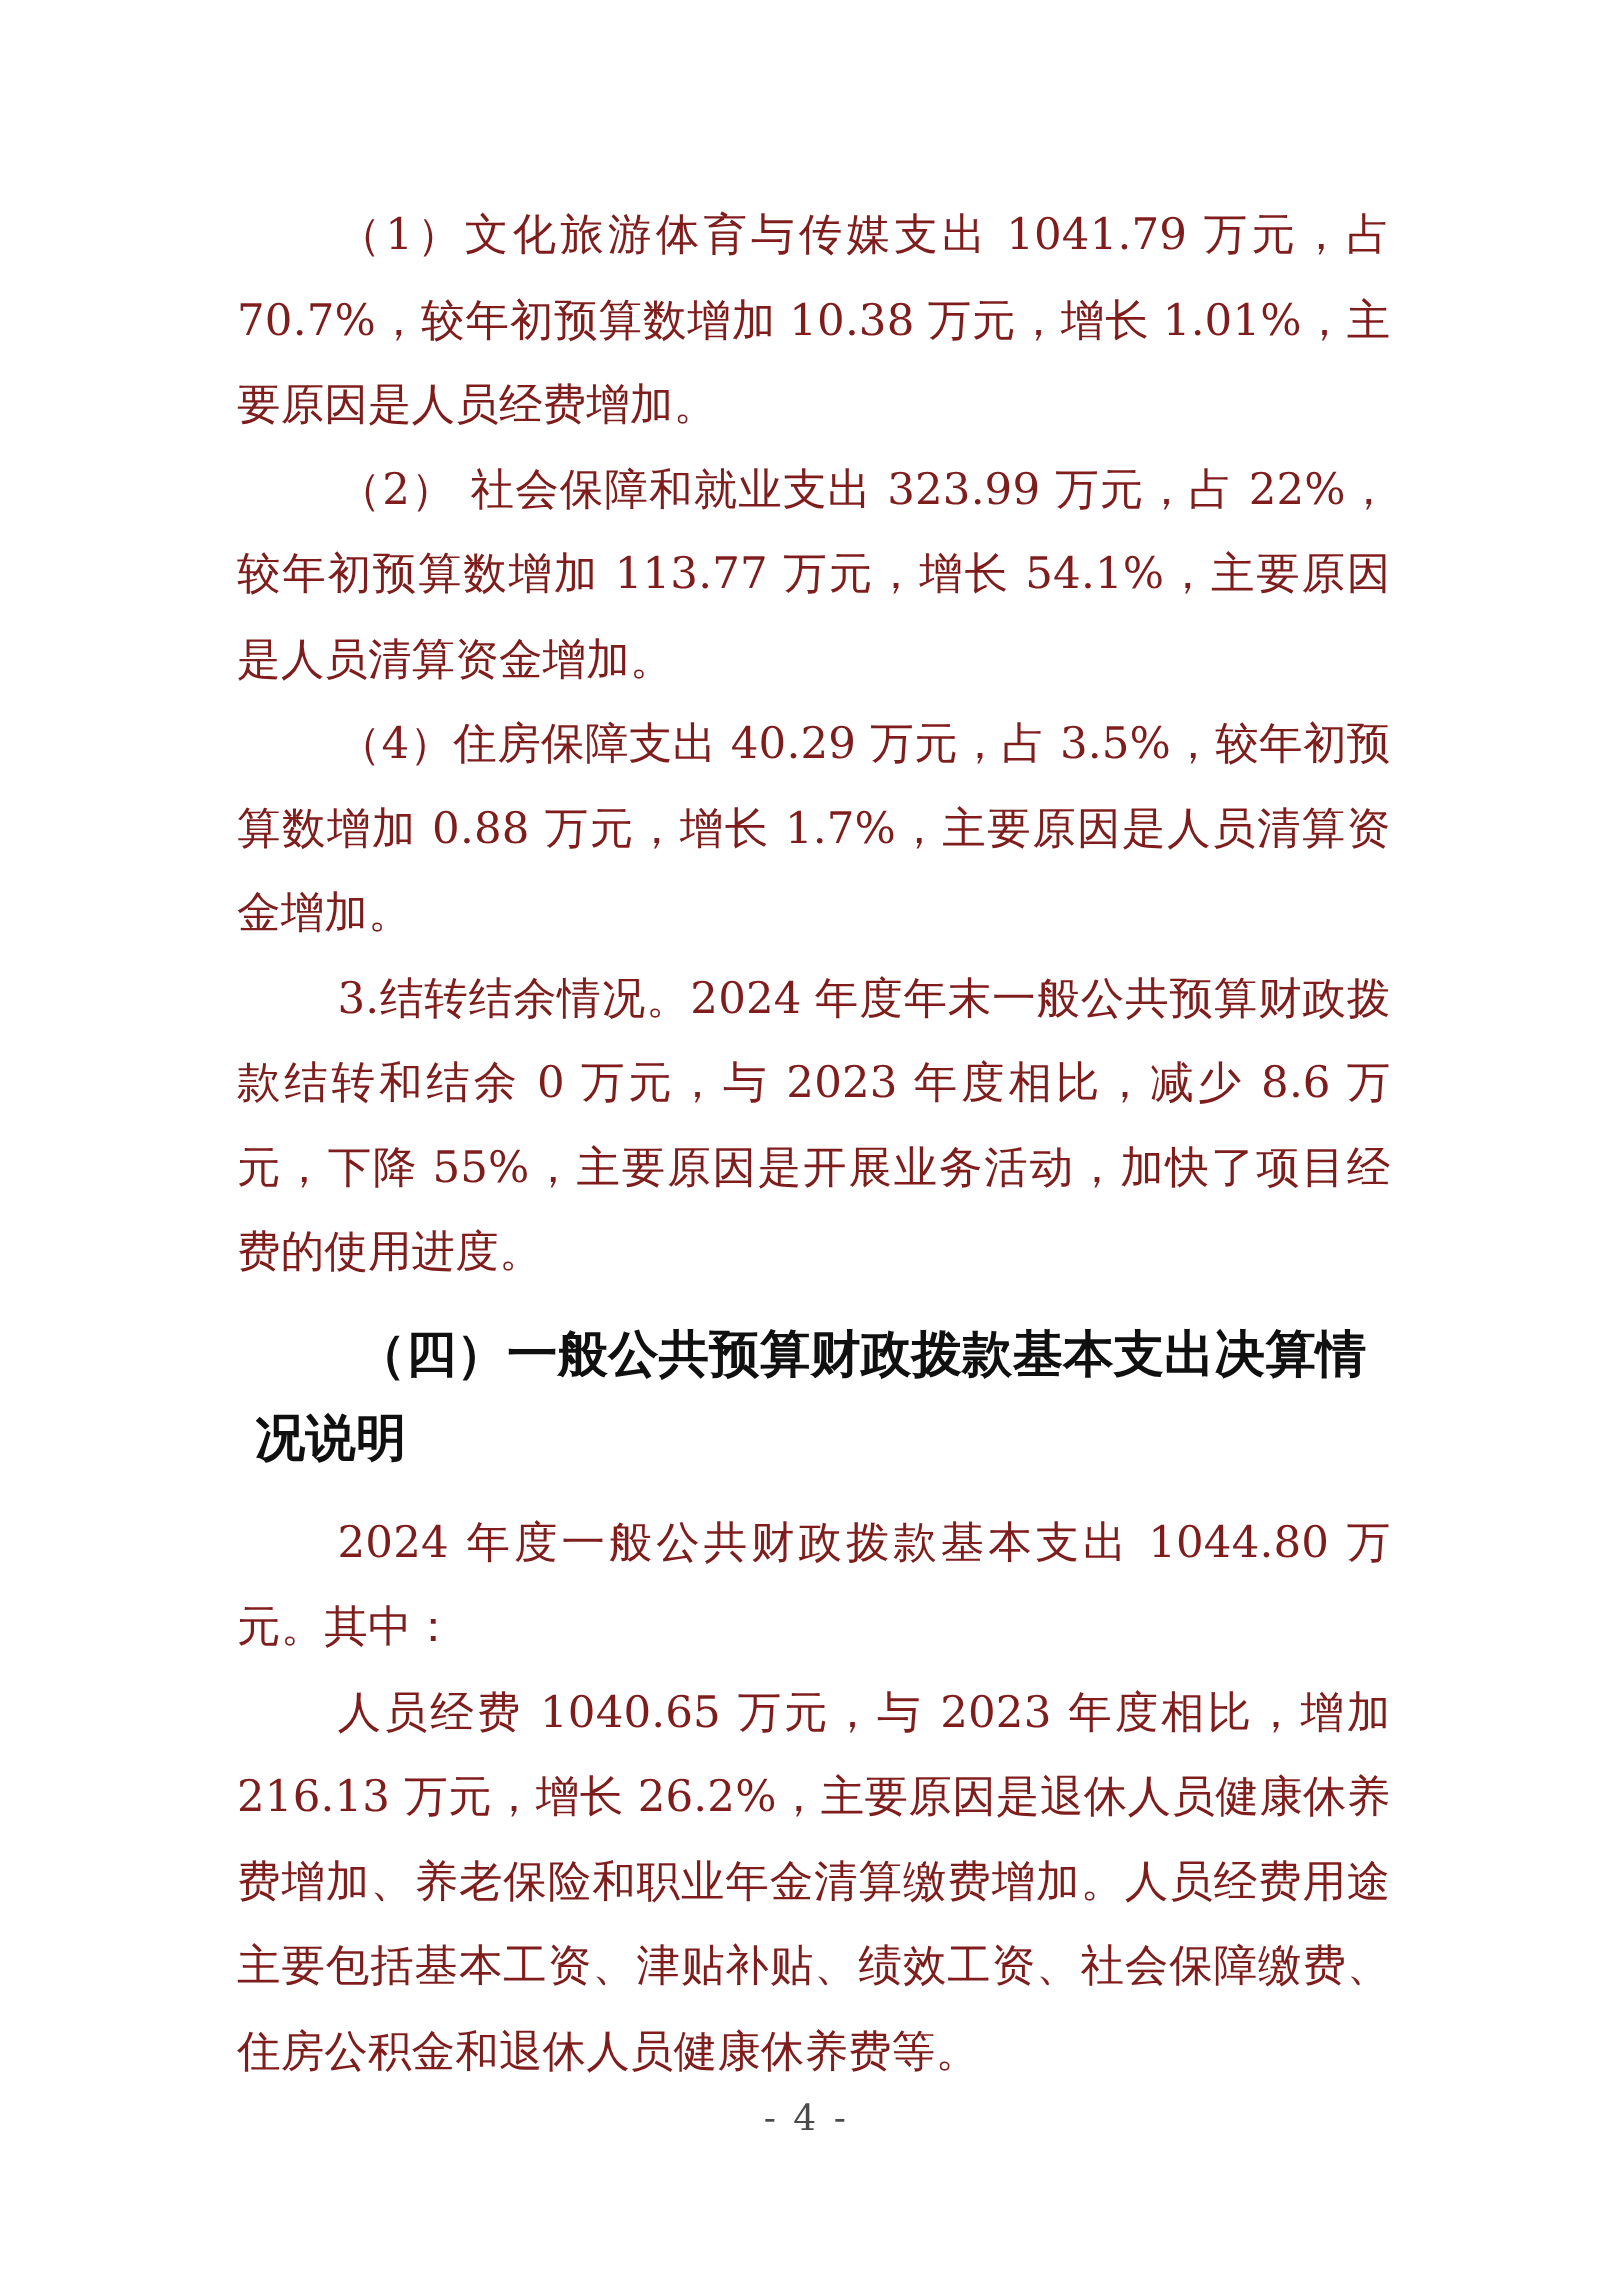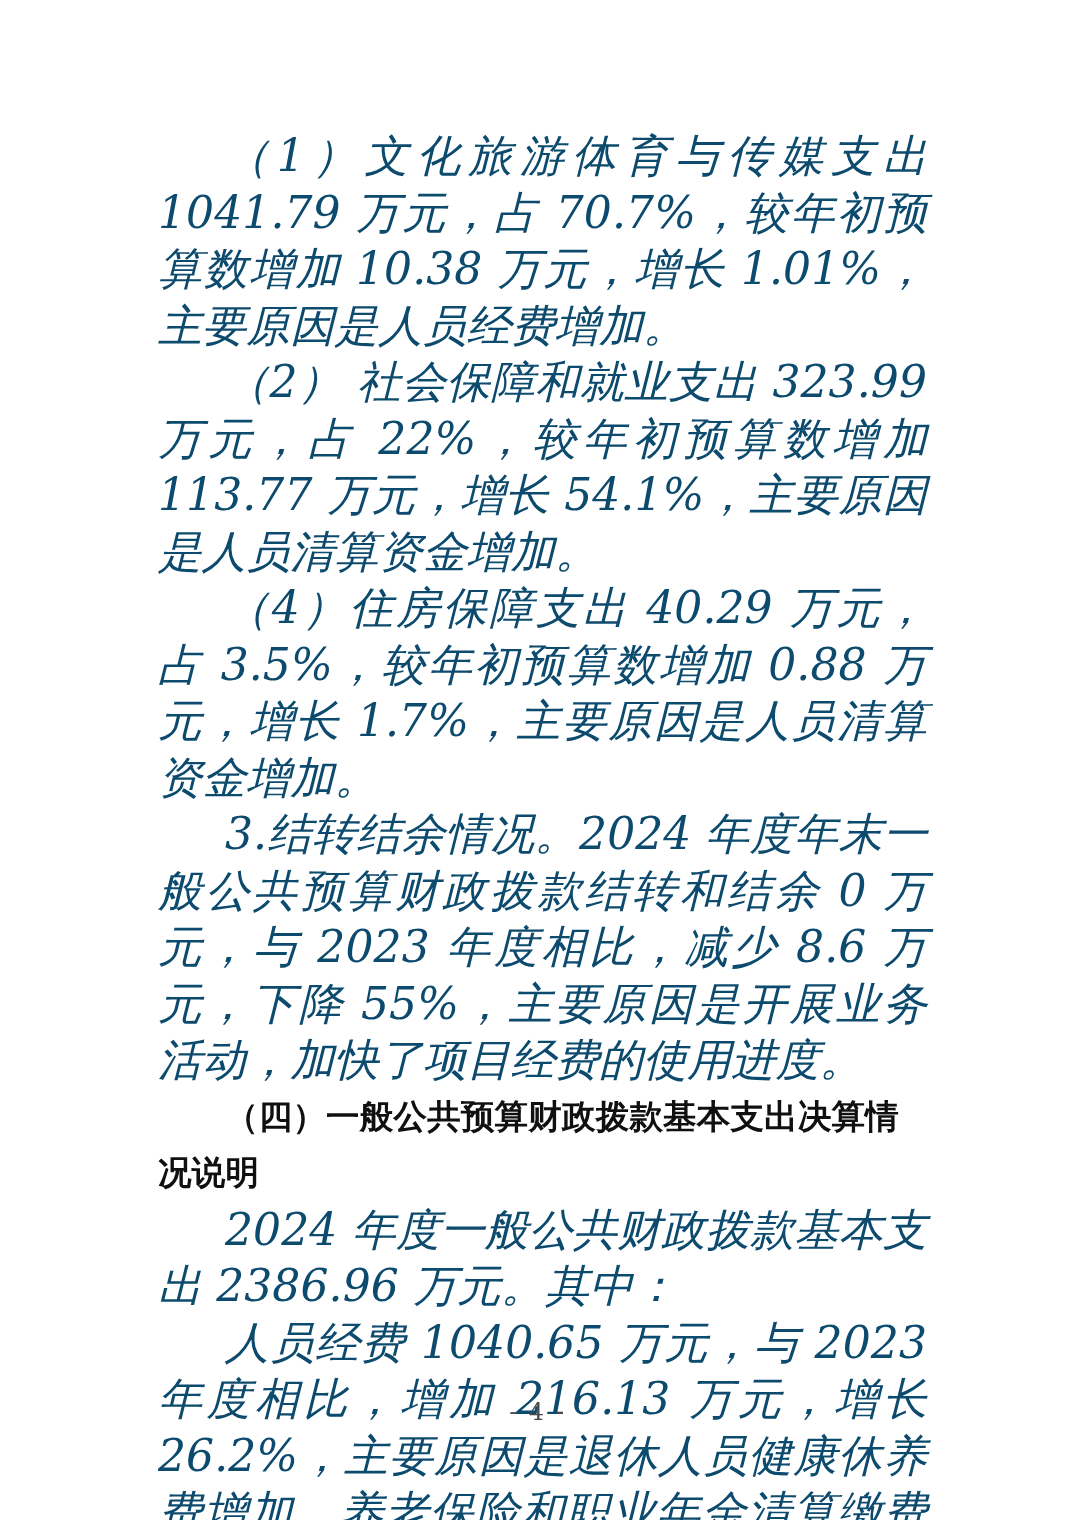--- a/index.html
+++ b/index.html
@@ -28,40 +28,39 @@
   .content {
     position: absolute;
     left: 158px;
     top: 128px;
     width: 769px;
   }
 
   p.para {
     margin: 0;
     padding: 0;
-    font-size: 44px;
+    font-size: 29px;
     line-height: 56.5px;
-    color: #0c4a6e;
+    color: #7f1d1d;
     text-align: justify;
     text-justify: inter-character;
     text-indent: 67px;
     letter-spacing: 0.1px;
     font-weight: 400;
     font-family: "DejaVu Serif", "Liberation Serif", serif;
-    font-style: italic;
     -webkit-font-smoothing: antialiased;
   }
 
   p.para.tight {
     word-spacing: -1px;
   }
 
   
   p.heading {
-    margin: 0;
+    margin: 12px;
     padding: 0;
     font-size: 33.5px;
     line-height: 56.5px;
     color: #101010;
     text-align: left;
     text-indent: 67px;
     font-weight: 700;
     font-family: "DejaVu Serif", "Liberation Serif", serif;
     letter-spacing: 0.2px;
   }
@@ -94,21 +93,21 @@
 
     <p class="para">（2） 社会保障和就业支出 323.99 万元，占 22%，较年初预算数增加 113.77 万元，增长 54.1%，主要原因是人员清算资金增加。</p>
 
 
     <p class="para">（4）住房保障支出 40.29 万元，占 3.5%，较年初预算数增加 0.88 万元，增长 1.7%，主要原因是人员清算资金增加。</p>
 
     <p class="para tight">3.结转结余情况。2024 年度年末一般公共预算财政拨款结转和结余 0 万元，与 2023 年度相比，减少 8.6 万元，下降 55%，主要原因是开展业务活动，加快了项目经费的使用进度。</p>
 
     <p class="heading">（四）一般公共预算财政拨款基本支出决算情况说明</p>
 
-    <p class="para">2024 年度一般公共财政拨款基本支出 2386.96 万元。其中：</p>
+    <p class="para">2024 年度一般公共财政拨款基本支出 1044.80 万元。其中：</p>
 
     <p class="para">人员经费 1040.65 万元，与 2023 年度相比，增加 216.13 万元，增长 26.2%，主要原因是退休人员健康休养费增加、养老保险和职业年金清算缴费增加。人员经费用途主要包括基本工资、津贴补贴、绩效工资、社会保障缴费、住房公积金和退休人员健康休养费等。</p>
 
   </div>
 
   <div class="footer">- 4 -</div>
 
 </div>
 
 </body></html>

